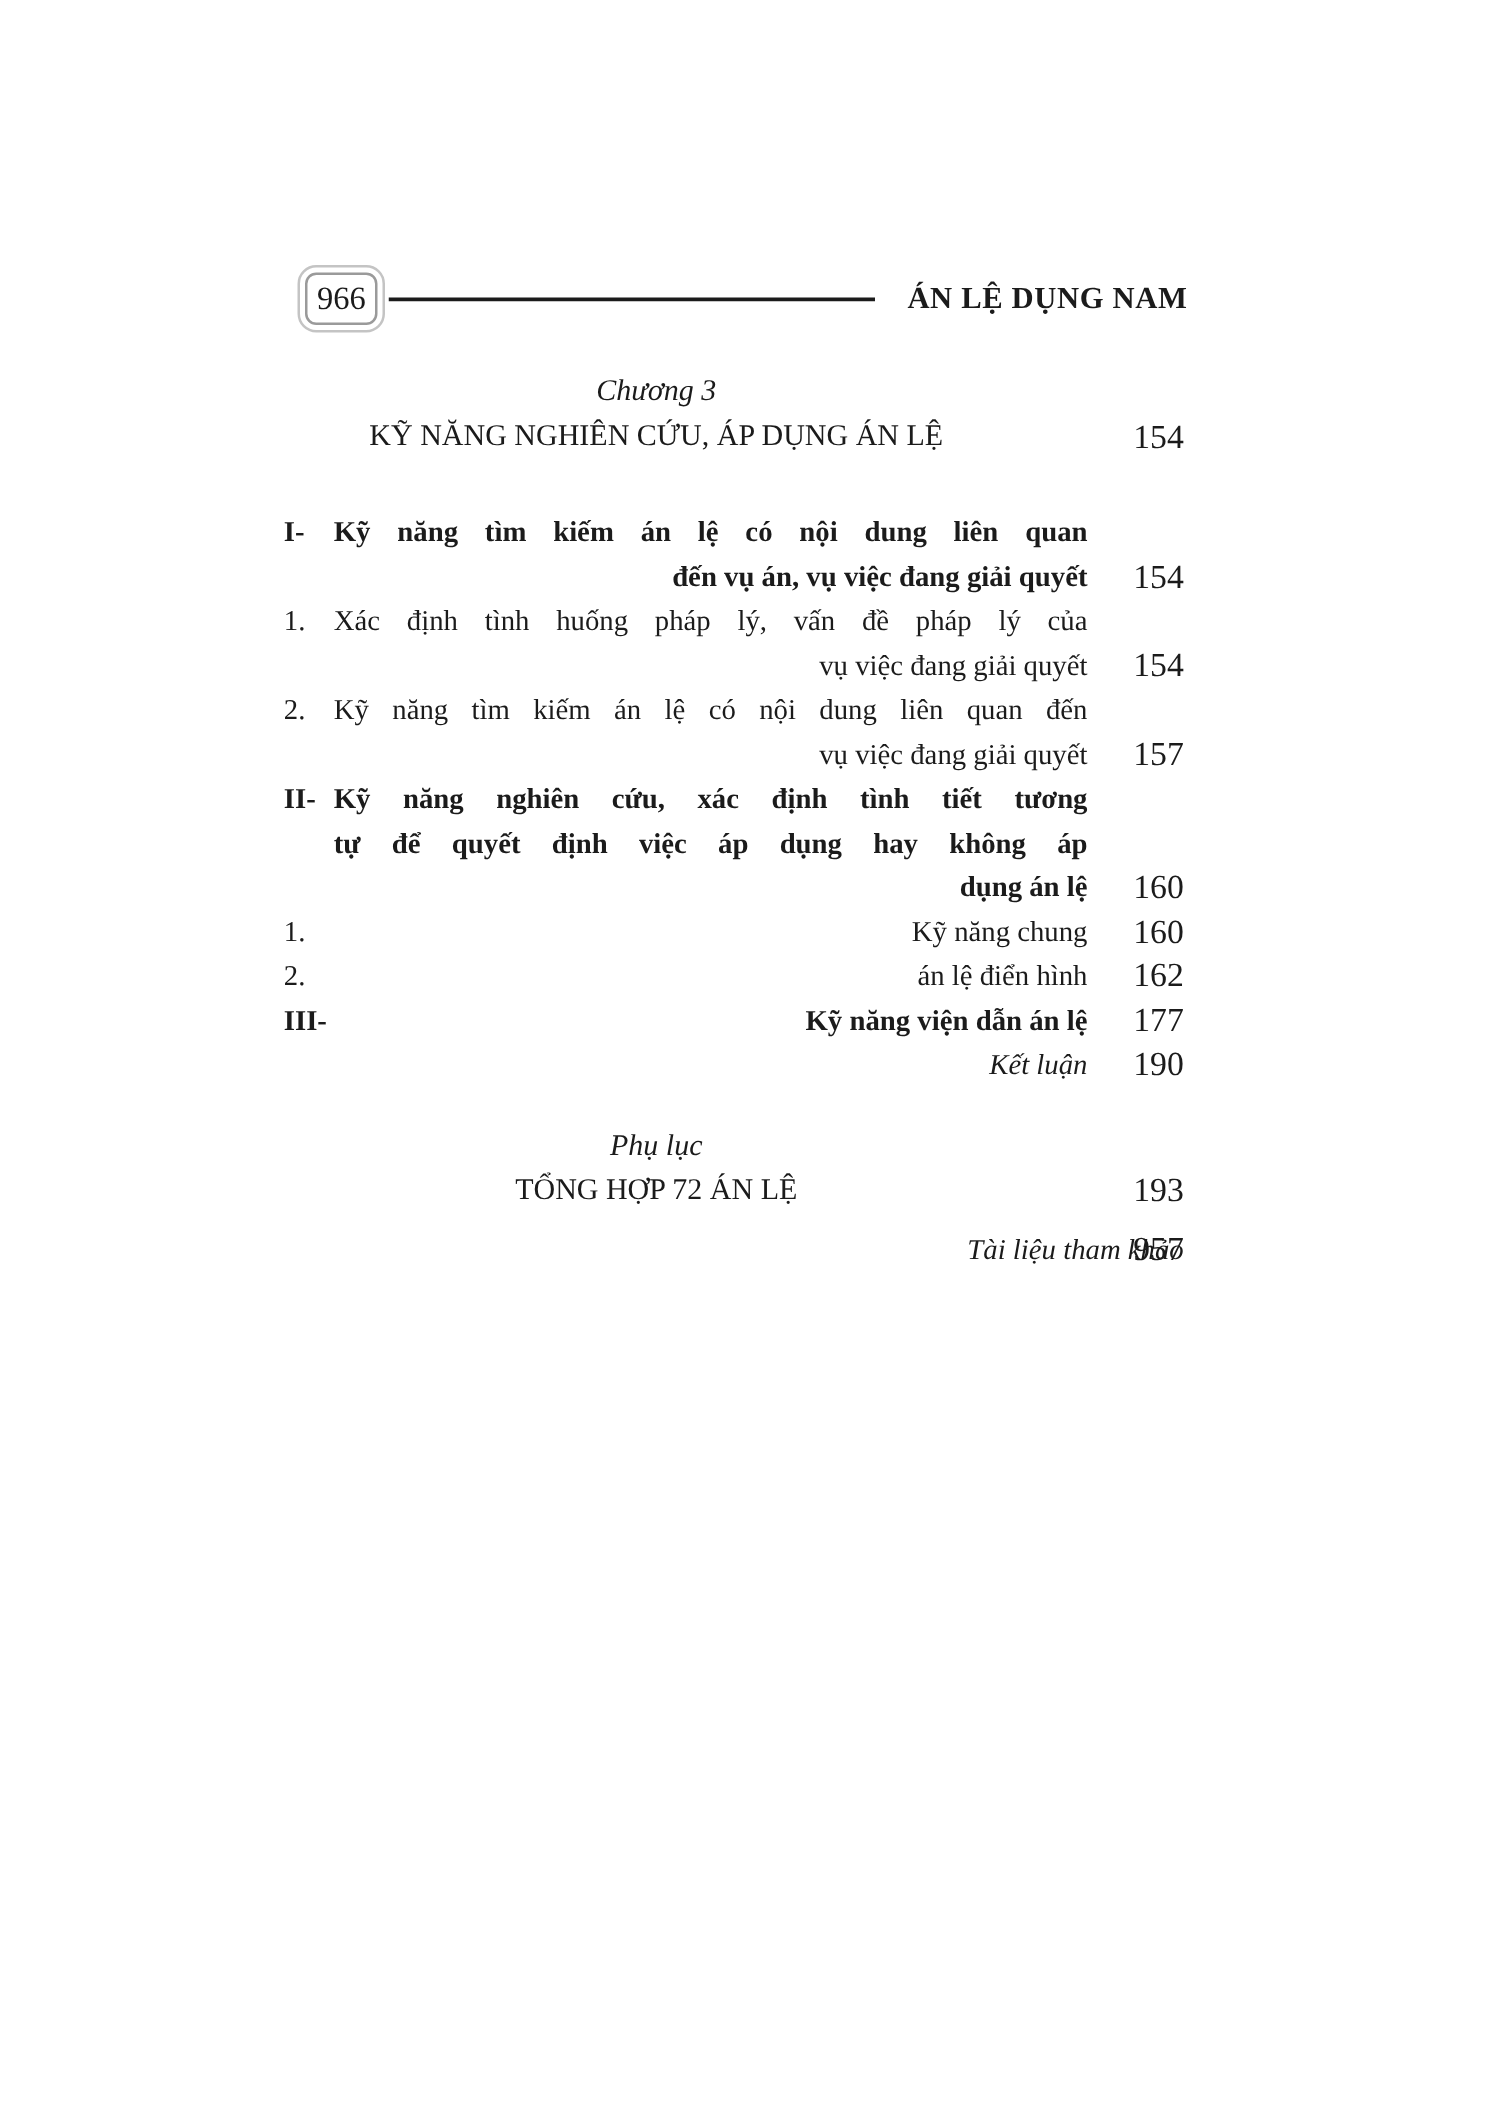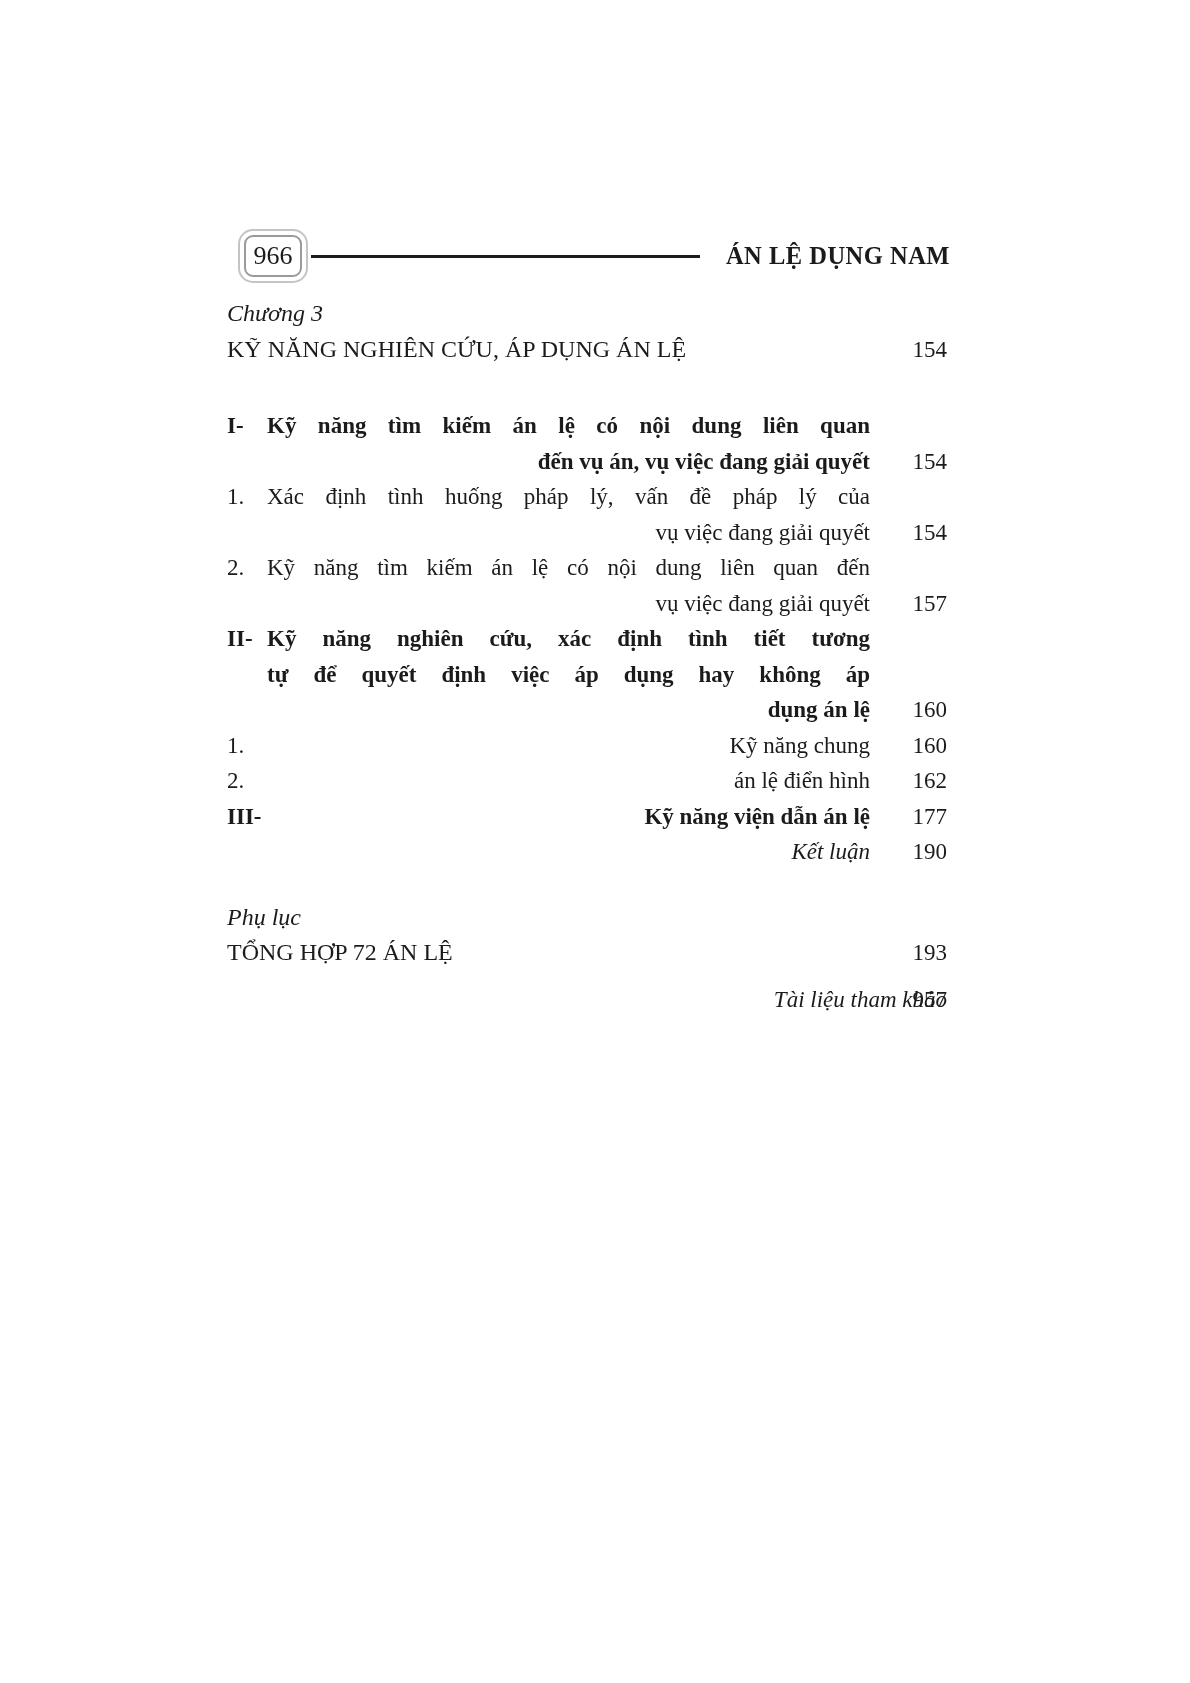--- a/index.html
+++ b/index.html
@@ -7,21 +7,21 @@
     width: 1190px; height: 1683px;
     background: var(--bg, #ffffff);
     color: var(--text, #1b1b1b);
     font-family: "Liberation Serif", "DejaVu Serif", serif;
     position: relative;
     overflow: hidden;
   }
 
   
   .page-header {
-    position: absolute; top: 229px; left: 238px; width: 712px;
+    position: absolute; top: 212px; left: 238px; width: 712px;
     display: flex; align-items: center;
   }
   .folio-box {
     width: 70px; height: 54px; box-sizing: border-box;
     border: 2px solid var(--box-outer, #c4c4c4); border-radius: 15px;
     display: flex; align-items: center; justify-content: center;
     background: #fff; flex: 0 0 auto;
   }
   .folio-inner {
     width: 58px; height: 42px; box-sizing: border-box;
@@ -37,27 +37,27 @@
   .running-title {
     font-weight: bold; font-size: 24.5px; letter-spacing: 0.5px;
     white-space: nowrap; flex: 0 0 auto;
   }
 
   
   .content {
     position: absolute; left: 227px; top: 296px; width: 720px;
     font-size: 23px; line-height: 35.5px;
   }
-  .centered { text-align: left; margin-right: 124px; }
+  .centered { text-align: center; margin-right: 124px; }
   .kicker { font-style: italic; font-size: 24px; }
   .caps-line { font-size: 24px; }
   .row { position: relative; }
   .pagenum {
     position: absolute; right: 0; bottom: 0;
-    font-style: normal; font-weight: normal; font-size: 23px;
+    font-style: normal; font-weight: normal; font-size: 27px;
   }
 
   
   .toc { margin-top: 41px; }
   .toc-entry { position: relative; padding-left: 40px; padding-right: 77px; }
   .toc-entry.bold { font-weight: bold; }
   .toc-entry.italic { font-style: italic; padding-left: 0; }
   .toc-label { position: absolute; left: 0; top: 0; }
   .toc-line { text-align: right; }
   .toc-line.just { text-align: justify; text-align-last: justify; }

